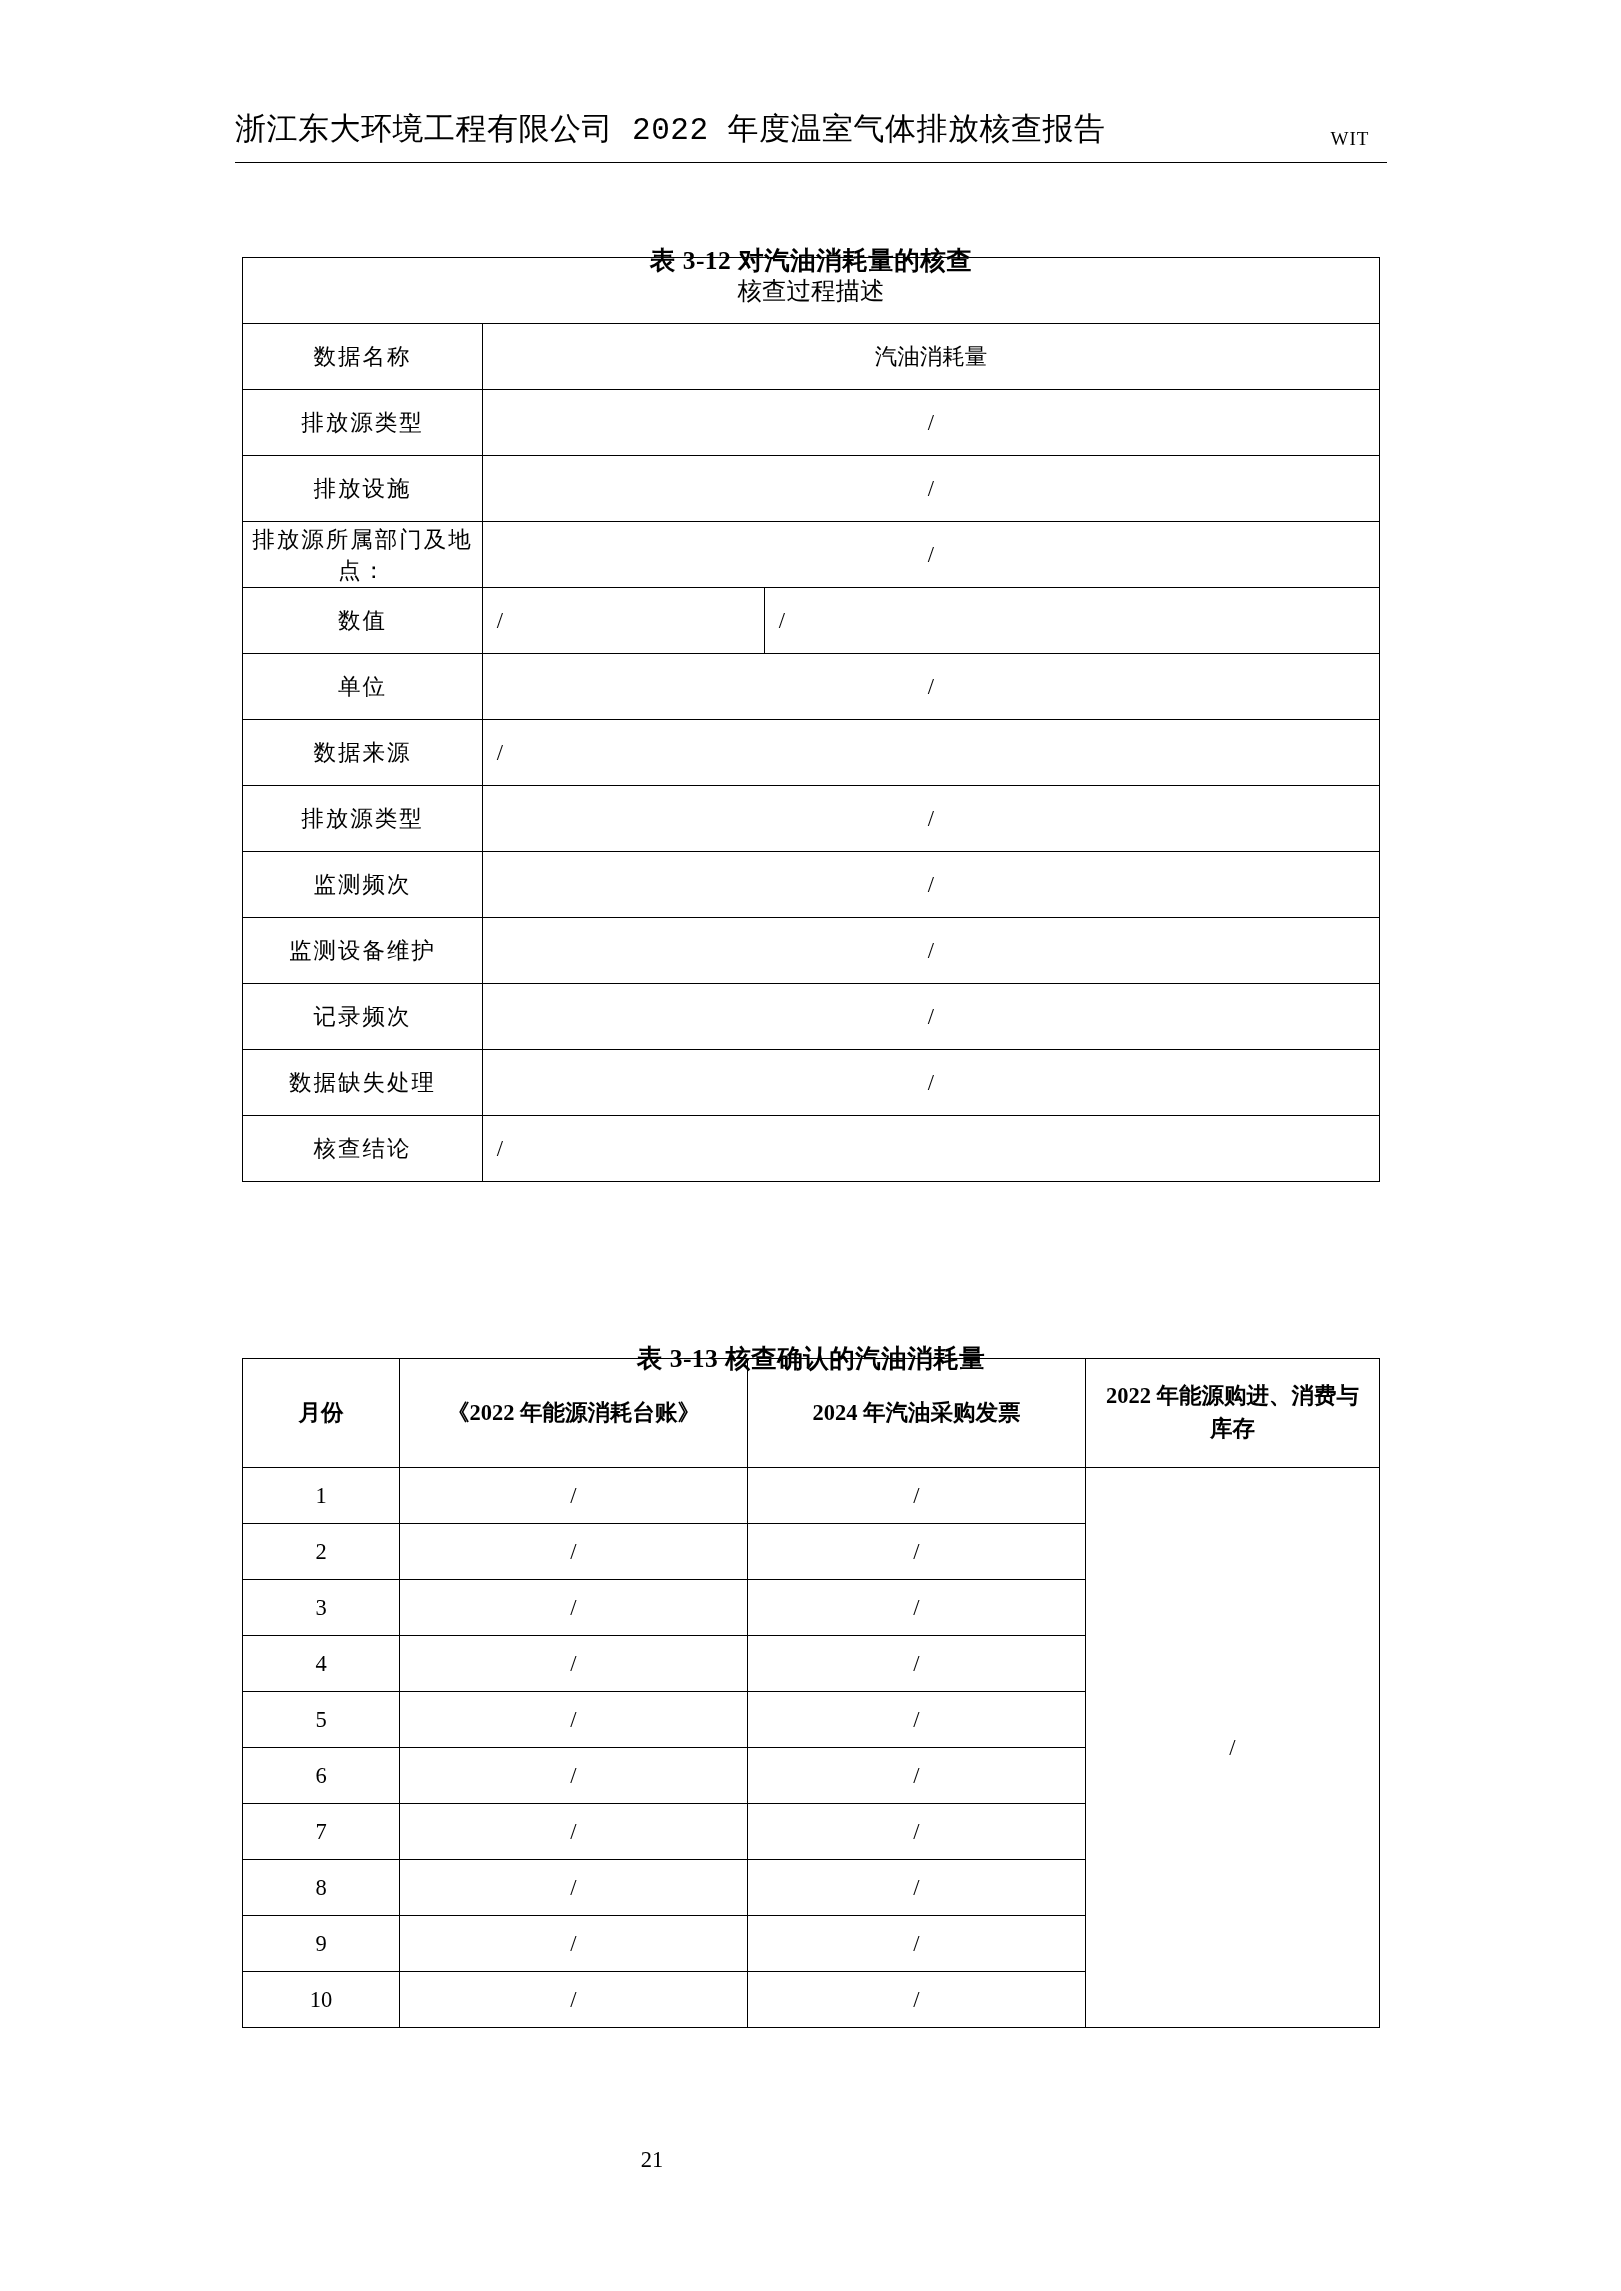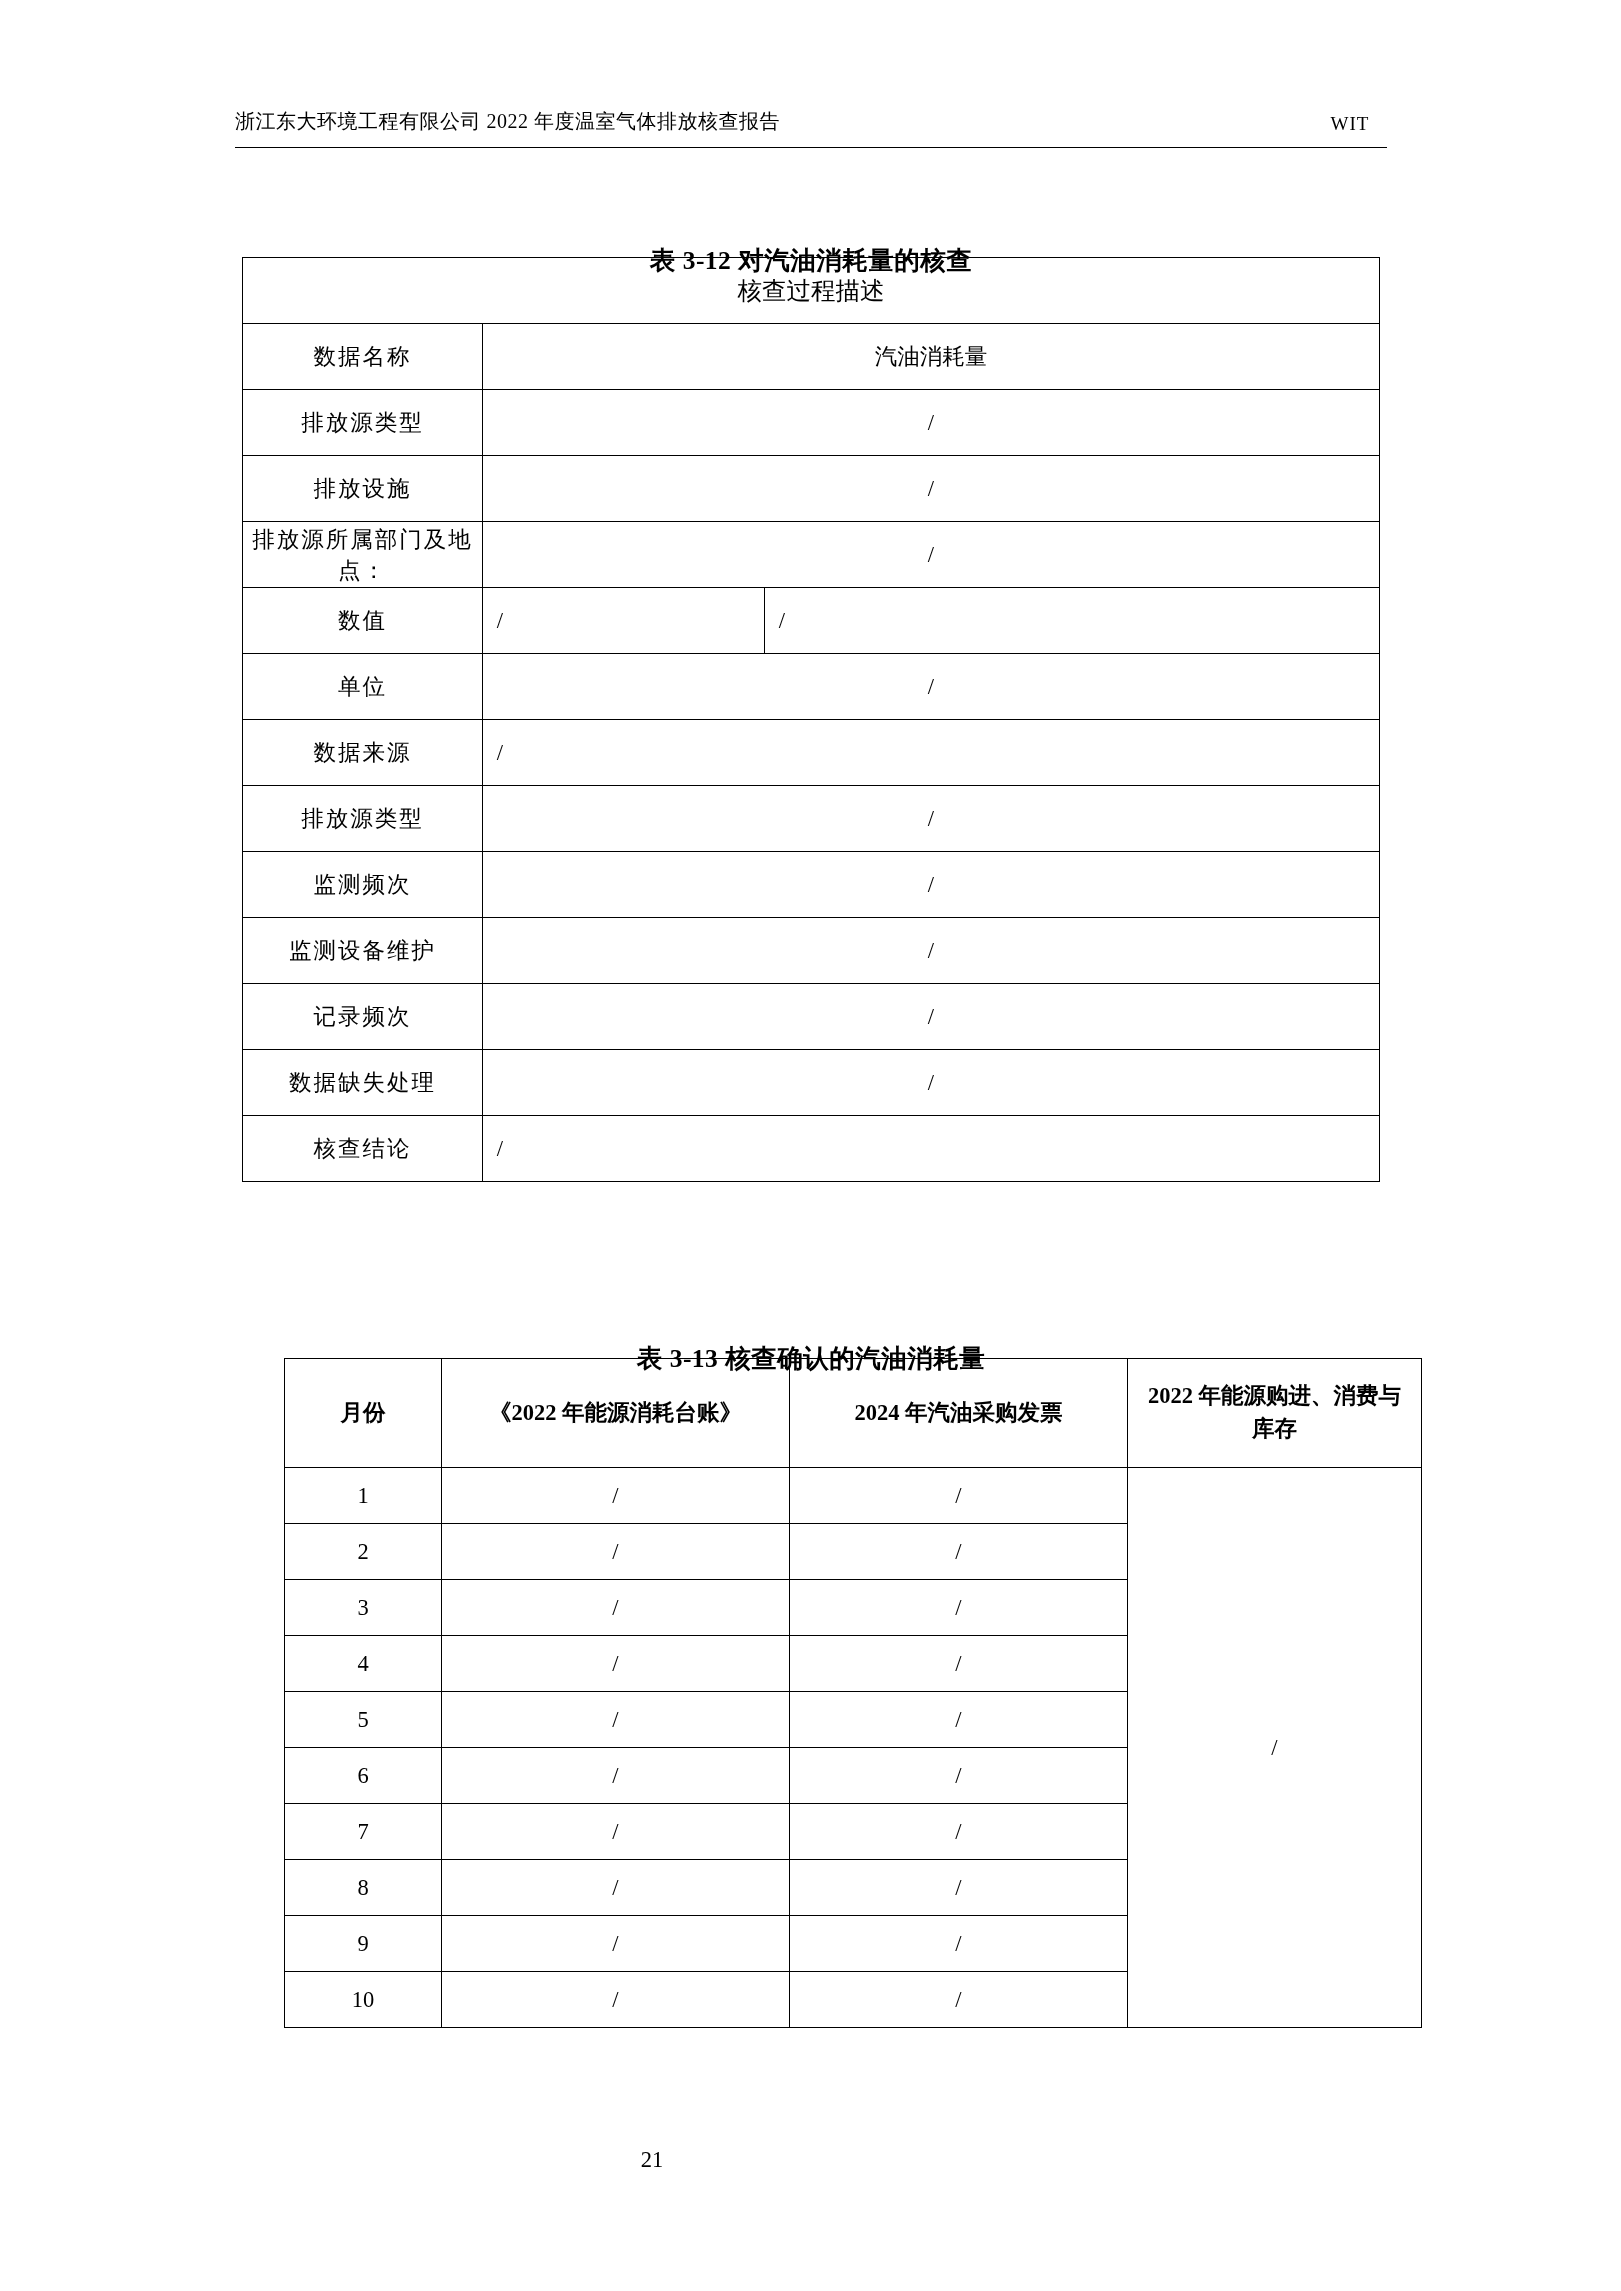--- a/index.html
+++ b/index.html
@@ -28,22 +28,22 @@
     left: 235px;
     top: 108px;
     width: 1152px;
     display: flex;
     align-items: flex-end;
     justify-content: space-between;
     padding-bottom: 11.8px;
     border-bottom: 1.5px solid #000;
   }
   .header-title {
-    font-family: Liberation Serif, serif;
-    font-size: 20px;
+    font-family: Liberation Mono, monospace;
+    font-size: 31px;
     letter-spacing: 0.5px;
     font-weight: 500;
     text-align: center;
   }
   .header-right {
     font-family: "Liberation Serif", serif;
     font-size: 19px;
     letter-spacing: 1px;
     padding-right: 17.6px;
   }
@@ -105,21 +105,20 @@
   }
   .tbl1 .tall {
     height: 102px;
   }
 
   .tbl2 {
     position: absolute;
     left: 242px;
     top: 1358px;
     width: 1137px;
-    margin-left: 42px;
   }
   .tbl2 td {
     height: 55px;
   }
   .tbl2 th {
     border: 1.5px solid #000;
     font-weight: bold;
     font-size: 22.5px;
     text-align: center;
     vertical-align: middle;

